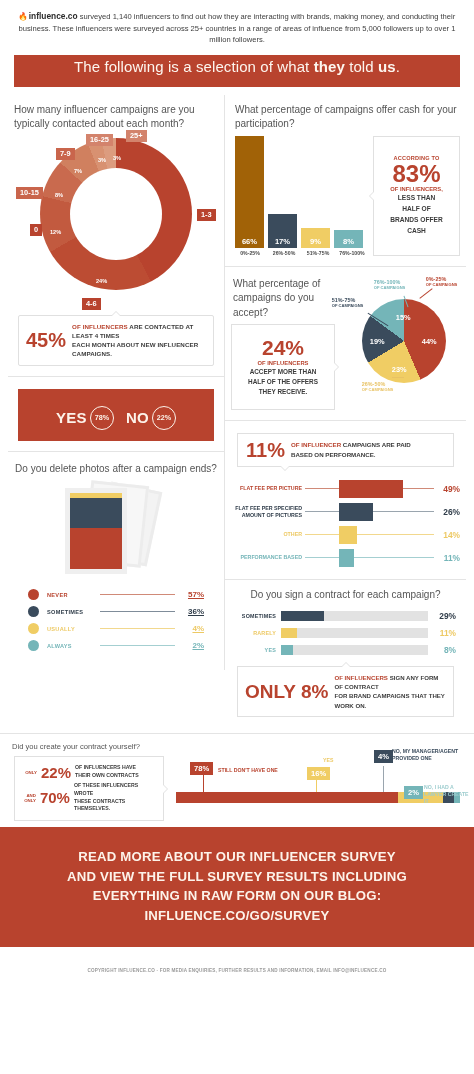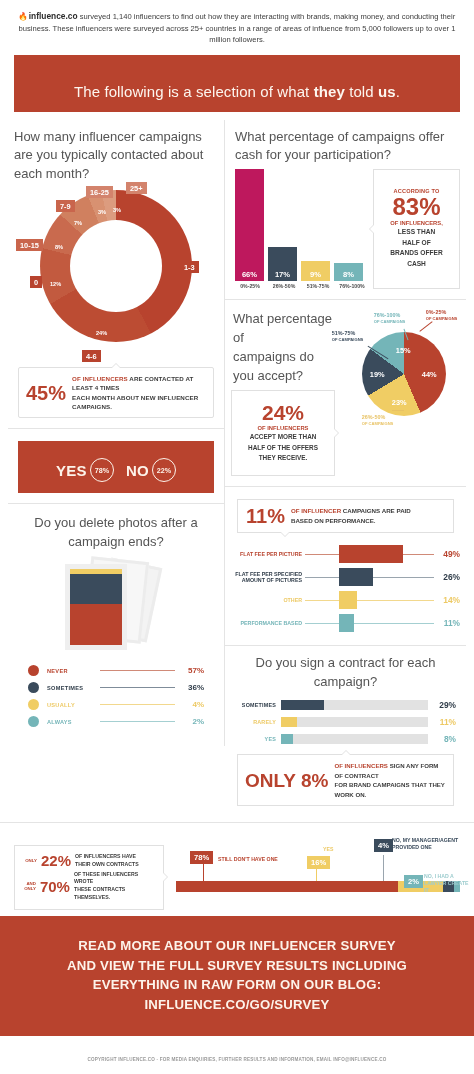--- a/index.html
+++ b/index.html
@@ -19,35 +19,35 @@
     color: #3d3d3d;
   }
   .intro .logo-word { font-weight: bold; color: #2b2b2b; font-size: 8.4px; }
   .flame { font-size: 8px; }
   .banner {
     margin: 4px 14px 0 14px;
     background: #b8432e;
     color: #fdf6ef;
     text-align: center;
     font-size: 15px;
-    padding: 28px 4px 12px 4px;
+    padding: 3px 4px 12px 4px;
     letter-spacing: .1px;
   }
   .banner b { font-weight: bold; }
 
   .grid { display: flex; margin-top: 8px; padding: 0 8px; }
   .col-left { width: 217px; }
   .col-right { width: 241px; }
 
   .panel { border-bottom: 1px solid #e4e4e4; padding: 8px 6px 10px 6px; position: relative; }
   .panel.noline { border-bottom: none; }
   .col-left .panel { border-right: 1px solid #e4e4e4; }
 
   .q {
-    font-size: 13px; color: #555; text-align: center; line-height: 1.45;
+    font-size: 10px; color: #555; text-align: center; line-height: 1.45;
     margin-bottom: 4px;
   }
   .q.left { text-align: left; }
 
   
   .donut-wrap { position: relative; width: 205px; height: 175px; margin: 2px auto 0; }
   .donut { position:absolute; left:26px; top:2px; width: 152px; height: 152px; border-radius: 50%; }
   .donut-hole {
     position: absolute; left: 26px; top: 2px; width:152px; height:152px;
     border-radius:50%;
@@ -170,21 +170,21 @@
   .ph1 { left: 24px; top: 6px; width: 62px; height: 86px; border: 5px solid #efefef; background:#fff; }
   .ph1 .strip { height: 5px; background: #f0cd64; }
   .ph1 .navy { height: 30px; background: #3a4b5c; }
   .ph1 .red { height: 41px; background: #b8432e; }
 
   .legend { padding: 0 14px 6px 14px; }
   .lrow { display: flex; align-items: center; height: 17px; }
   .dot { width: 11px; height: 11px; border-radius: 50%; flex: none; }
   .lname { font-size: 5.6px; font-weight: bold; margin-left: 8px; width: 48px; letter-spacing:.3px;}
   .lline { flex: 1; height: 1.2px; margin: 0 5px; }
-  .lval { font-size: 8px; font-weight: bold; width: 24px; text-align: right; }
+  .lval { font-size: 8px; font-weight: bold; width: 24px; text-align: right; text-decoration: underline; }
 
   
   .perf-note {
     border: 1px solid #e0e0e0; background: #fff; margin: 4px 6px 10px 6px;
     padding: 6px 8px; display: flex; align-items: center; gap: 6px; position: relative;
   }
   .perf-note .big { font-size: 20px; font-weight: bold; color: #b8432e; line-height: 1; }
   .perf-note .txt { font-size: 6.2px; font-weight: bold; color: #3b3b3b; line-height: 1.55; }
   .perf-note .txt .hl { color: #b8432e; }
   .chg-row { display: flex; align-items: center; height: 23px; }
@@ -256,21 +256,21 @@
         <div class="donut-hole"></div>
 
         <div class="pct" style="left:136px; top:78px;">42%</div>
         <div class="pct" style="left:82px; top:142px;">24%</div>
         <div class="pct" style="left:36px; top:93px;">12%</div>
         <div class="pct" style="left:41px; top:56px;">8%</div>
         <div class="pct" style="left:60px; top:32px;">7%</div>
         <div class="pct" style="left:84px; top:21px;">3%</div>
         <div class="pct" style="left:99px; top:19px;">3%</div>
 
-        <div class="tag" style="left:166px; top:73px;">1-3</div>
+        <div class="tag" style="left:183px; top:73px;">1-3</div>
         <div class="tag" style="left:68px; top:162px;">4-6</div>
         <div class="tag" style="left:16px; top:88px;">0</div>
         <div class="tag lite" style="left:2px; top:51px;">10-15</div>
         <div class="tag lite" style="left:42px; top:12px;">7-9</div>
         <div class="tag lite2" style="left:72px; top:-2px;">16-25</div>
         <div class="tag lite2" style="left:112px; top:-6px;">25+</div>
       </div>
 
       <div class="callout notch-top" style="margin:4px 4px 0 4px;">
         <div class="big">45%</div>
@@ -338,21 +338,21 @@
     </div>
   </div>
 
   <div class="col-right">
 
     <div class="panel">
       <div class="q left" style="padding-left:4px">What percentage of campaigns offer cash for your participation?</div>
       <div class="cash-row">
         <div>
           <div class="cash-bars">
-            <div class="cbar" style="height:112px; background:#be185d">
+            <div class="cbar" style="height:112px; background:#a16207">
                 <span>66%</span>
               </div>
             <div class="cbar" style="height:34px; background:#3a4b5c">
                 <span>17%</span>
               </div>
             <div class="cbar" style="height:20px; background:#f0cd64">
                 <span>9%</span>
               </div>
             <div class="cbar" style="height:18px; background:#74b5b8">
                 <span>8%</span>
@@ -506,20 +506,21 @@
         <div class="txt">
           <span class="hl">OF INFLUENCERS</span><span> SIGN ANY FORM OF CONTRACT</span><br>
           <span>FOR BRAND CAMPAIGNS THAT THEY WORK ON.</span>
         </div>
       </div>
     </div>
   </div>
 </div>
 
 <div class="bottom">
+  <div style="font-size:7.6px; color:#555;">Did you create your contract yourself?</div>
 
   <div class="own-note notch-right">
     <div class="own-line">
       <span class="pre">ONLY</span>
       <span class="big">22%</span>
       <span class="txt">
         <span>OF INFLUENCERS HAVE</span><br>
         <span>THEIR OWN CONTRACTS</span>
       </span>
     </div>

